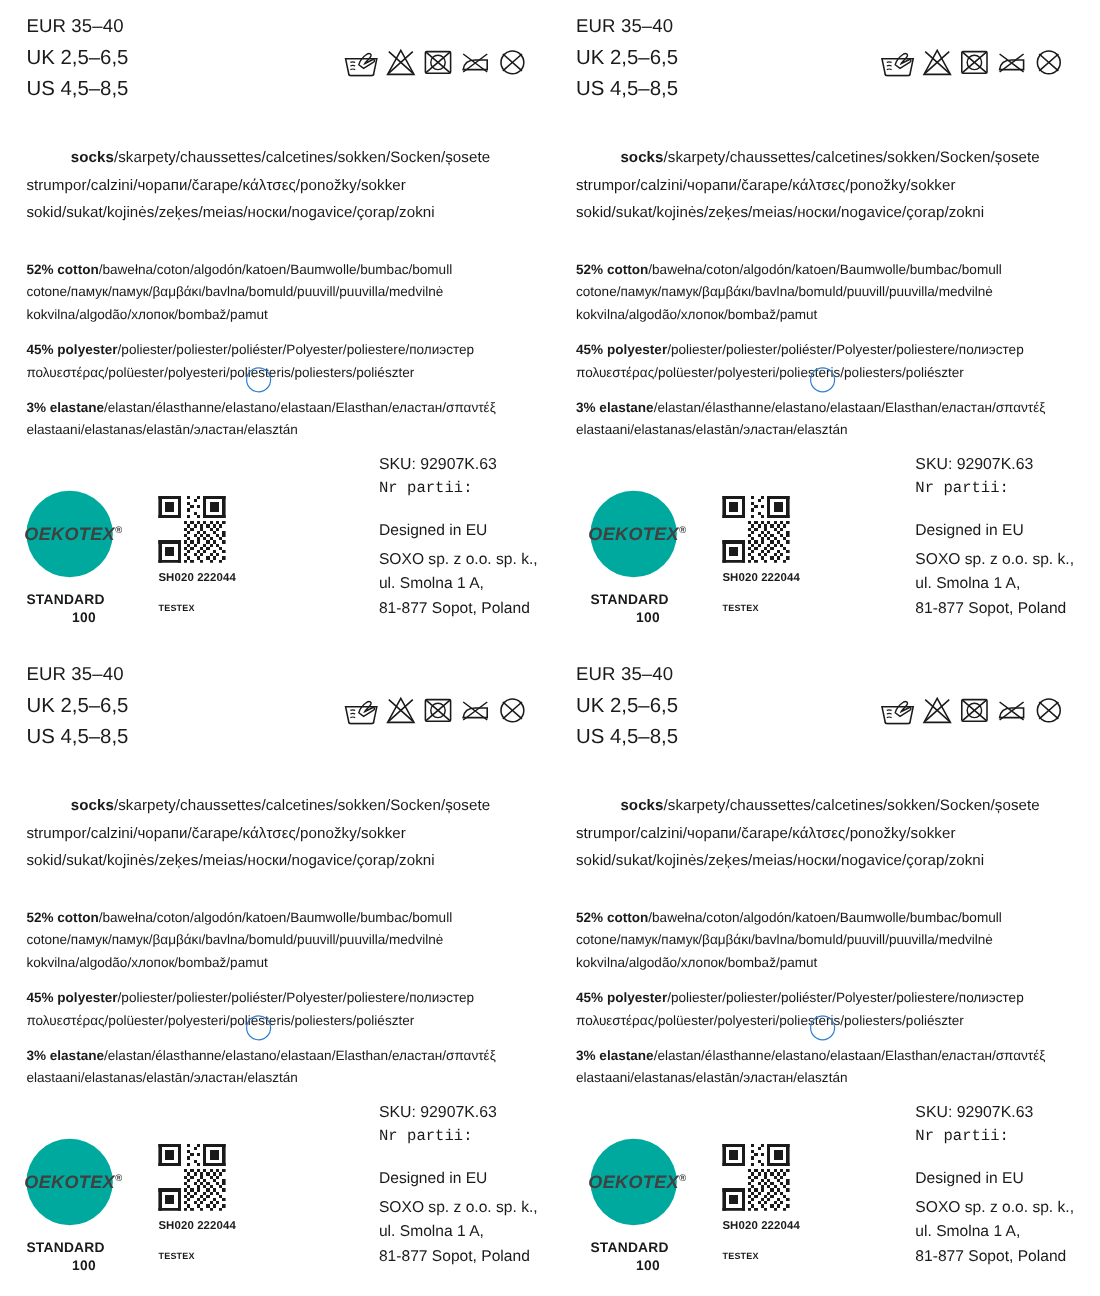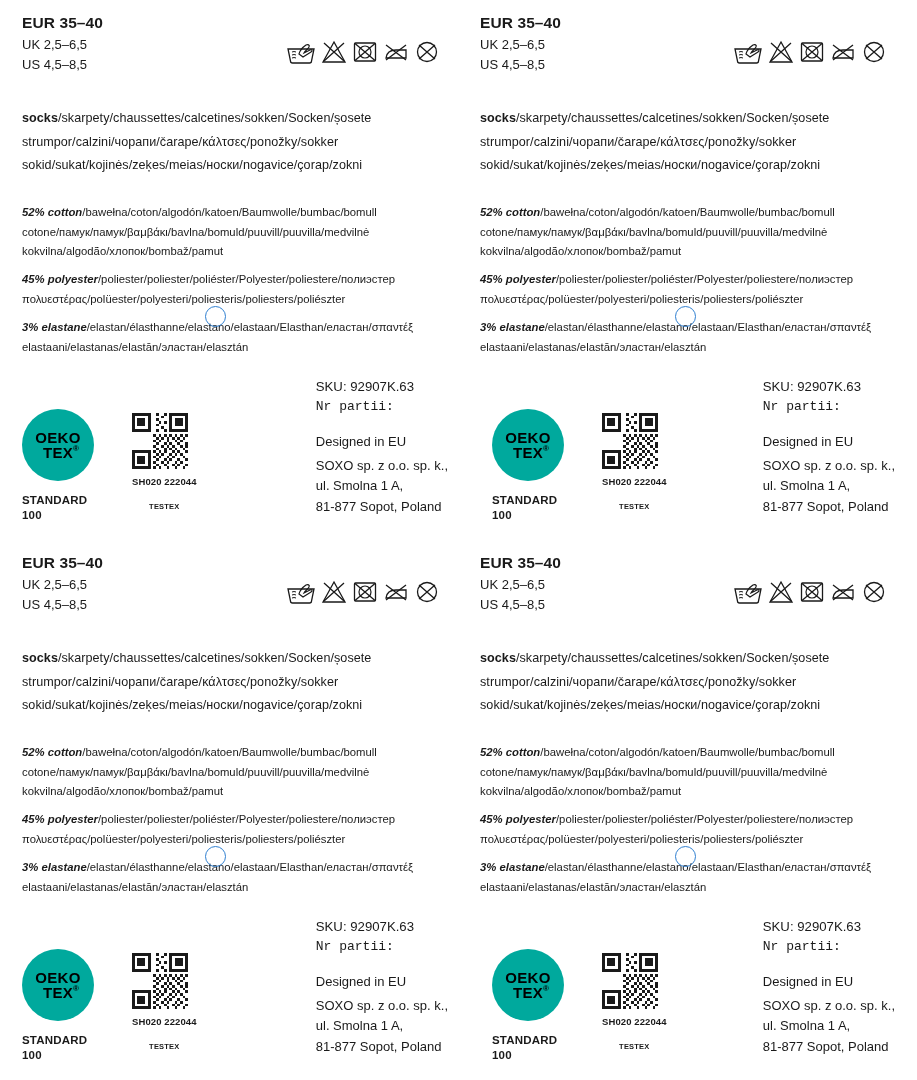--- a/index.html
+++ b/index.html
@@ -27,27 +27,27 @@
   
   .topline {
     display: flex;
     align-items: flex-start;
     justify-content: space-between;
   }
   .sizes {
     padding-top: 5px;
   }
   .sizes .eur {
-    font-weight: bold;
+    font-weight: normal;
     font-size: 15.5px;
     letter-spacing: .1px;
     line-height: 1.55;
   }
   .sizes .row {
-    font-size: 13px;
+    font-size: 17px;
     line-height: 1.55;
     font-weight: 400;
   }
 
   
   .care {
     display: flex;
     align-items: center;
     gap: 5px;
     padding-top: 34px;
@@ -55,31 +55,31 @@
   }
   .care svg { display: block; }
 
   
   .names {
     margin-top: 32px;
     font-size: 12.6px;
     line-height: 1.85;
     letter-spacing: .05px;
   }
-  .names b { font-weight: bold; }
+  .names b { font-weight: bold; margin-left: 37px; }
 
   
   .comp {
     margin-top: 26px;
     font-size: 11.3px;
     line-height: 1.72;
   }
   .comp .grp { margin-bottom: 9px; }
   .comp .grp:last-child { margin-bottom: 0; }
-  .comp b { font-weight: bold; font-style: italic; }
+  .comp b { font-weight: bold; }
 
   .circle-mark {
     position: absolute;
     width: 21px; height: 21px;
     border: 1.4px solid #2f7fd1;
     border-radius: 50%;
     pointer-events: none;
   }
 
   
@@ -96,55 +96,56 @@
     align-items: flex-start;
     gap: 14px;
   }
   .oeko {
     width: 96px;
   }
   .oeko .badge {
     width: 72px; height: 72px;
     border-radius: 50%;
     background: #00a99d;
-    color: #000000;
+    color: #404040;
     display: flex;
-    flex-direction: column;
+    flex-direction: row;
     align-items: center;
     justify-content: center;
     line-height: 1.02;
+    font-style: italic;
   }
   .oeko .badge .l1 {
     font-size: 15px; font-weight: bold; letter-spacing: .3px;
   }
   .oeko .badge .l2 {
     font-size: 15px; font-weight: bold; letter-spacing: .3px;
     position: relative;
   }
   .oeko .badge .l2 sup { font-size: 8px; position: absolute; top: 0; }
   .oeko .std {
     margin-top: 12px;
     font-size: 11.5px;
     font-weight: bold;
     letter-spacing: .2px;
     line-height: 1.25;
     text-align: left;
   }
-  .oeko .std .num { display: block; }
+  .oeko .std .num { display: block; text-align: center; }
   .qr-wrap { padding-top: 4px; }
   .qrcode {
     width: 56px; height: 56px;
     display: block;
   }
   .qr-code-text {
     margin-top: 7px;
     font-size: 9.5px;
     font-weight: bold;
     letter-spacing: .1px;
-    text-align: center;
+    text-align: left;
   }
   .qr-code-text .testex {
     display: block;
     font-size: 7.5px;
     font-weight: bold;
     letter-spacing: .2px;
     margin-top: 15px;
   }
 
   .addr {

